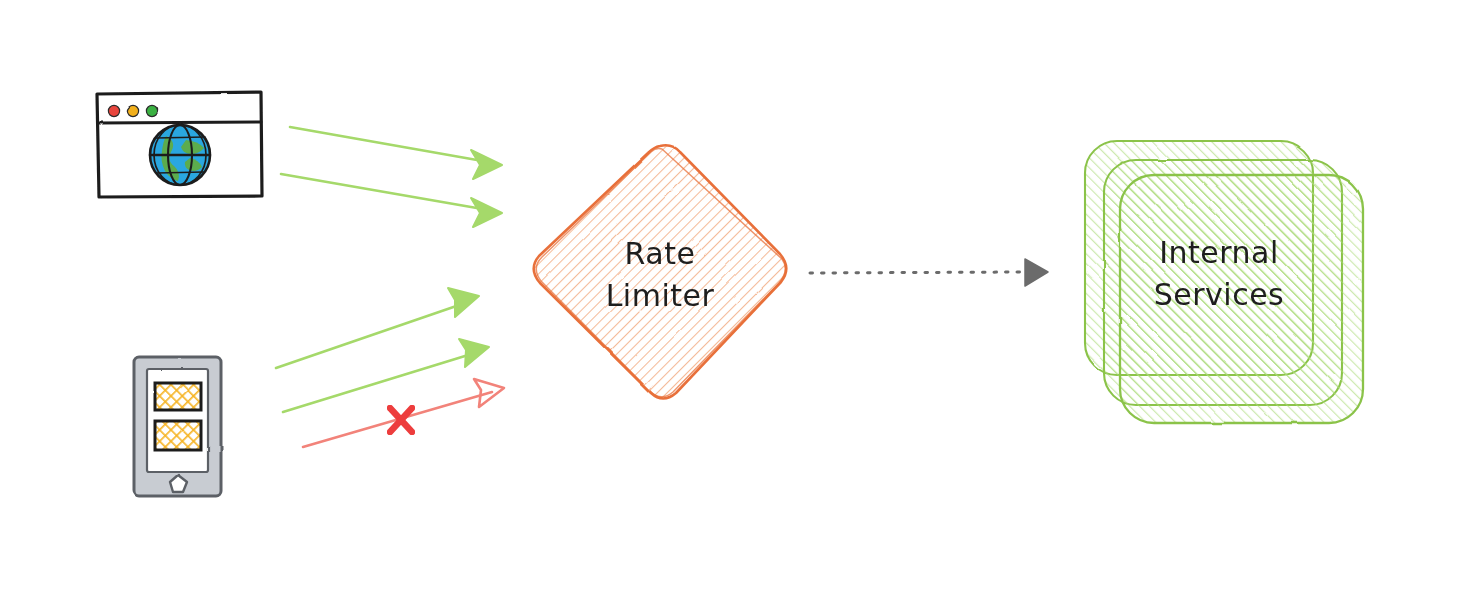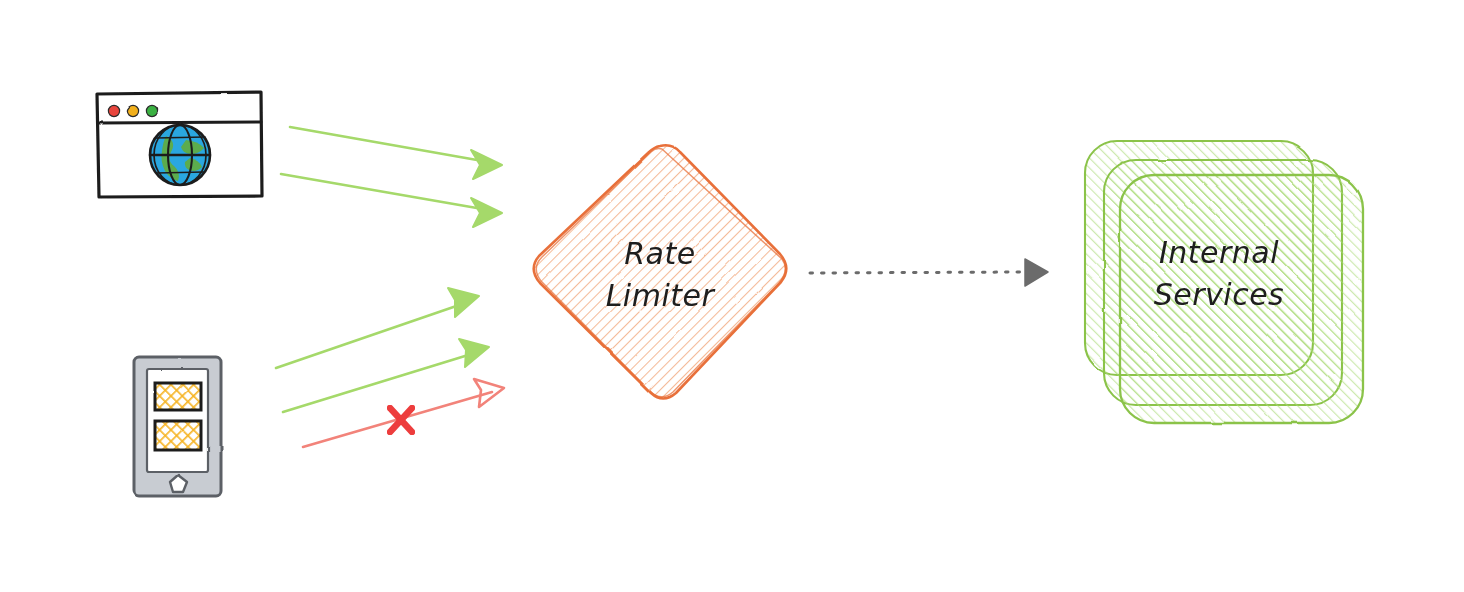--- a/index.html
+++ b/index.html
@@ -11,21 +11,20 @@
     width: 1464px;
     height: 592px;
     overflow: hidden;
     font-family: "DejaVu Sans", sans-serif;
   }
   #canvas-root {
     position: relative;
     width: 1464px;
     height: 592px;
     background: #ffffff;
-    font-style: italic;
   }
   #diagram-svg {
     position: absolute;
     top: 0;
     left: 0;
     width: 1464px;
     height: 592px;
   }
   .node-label {
     font-family: "DejaVu Sans", sans-serif;

